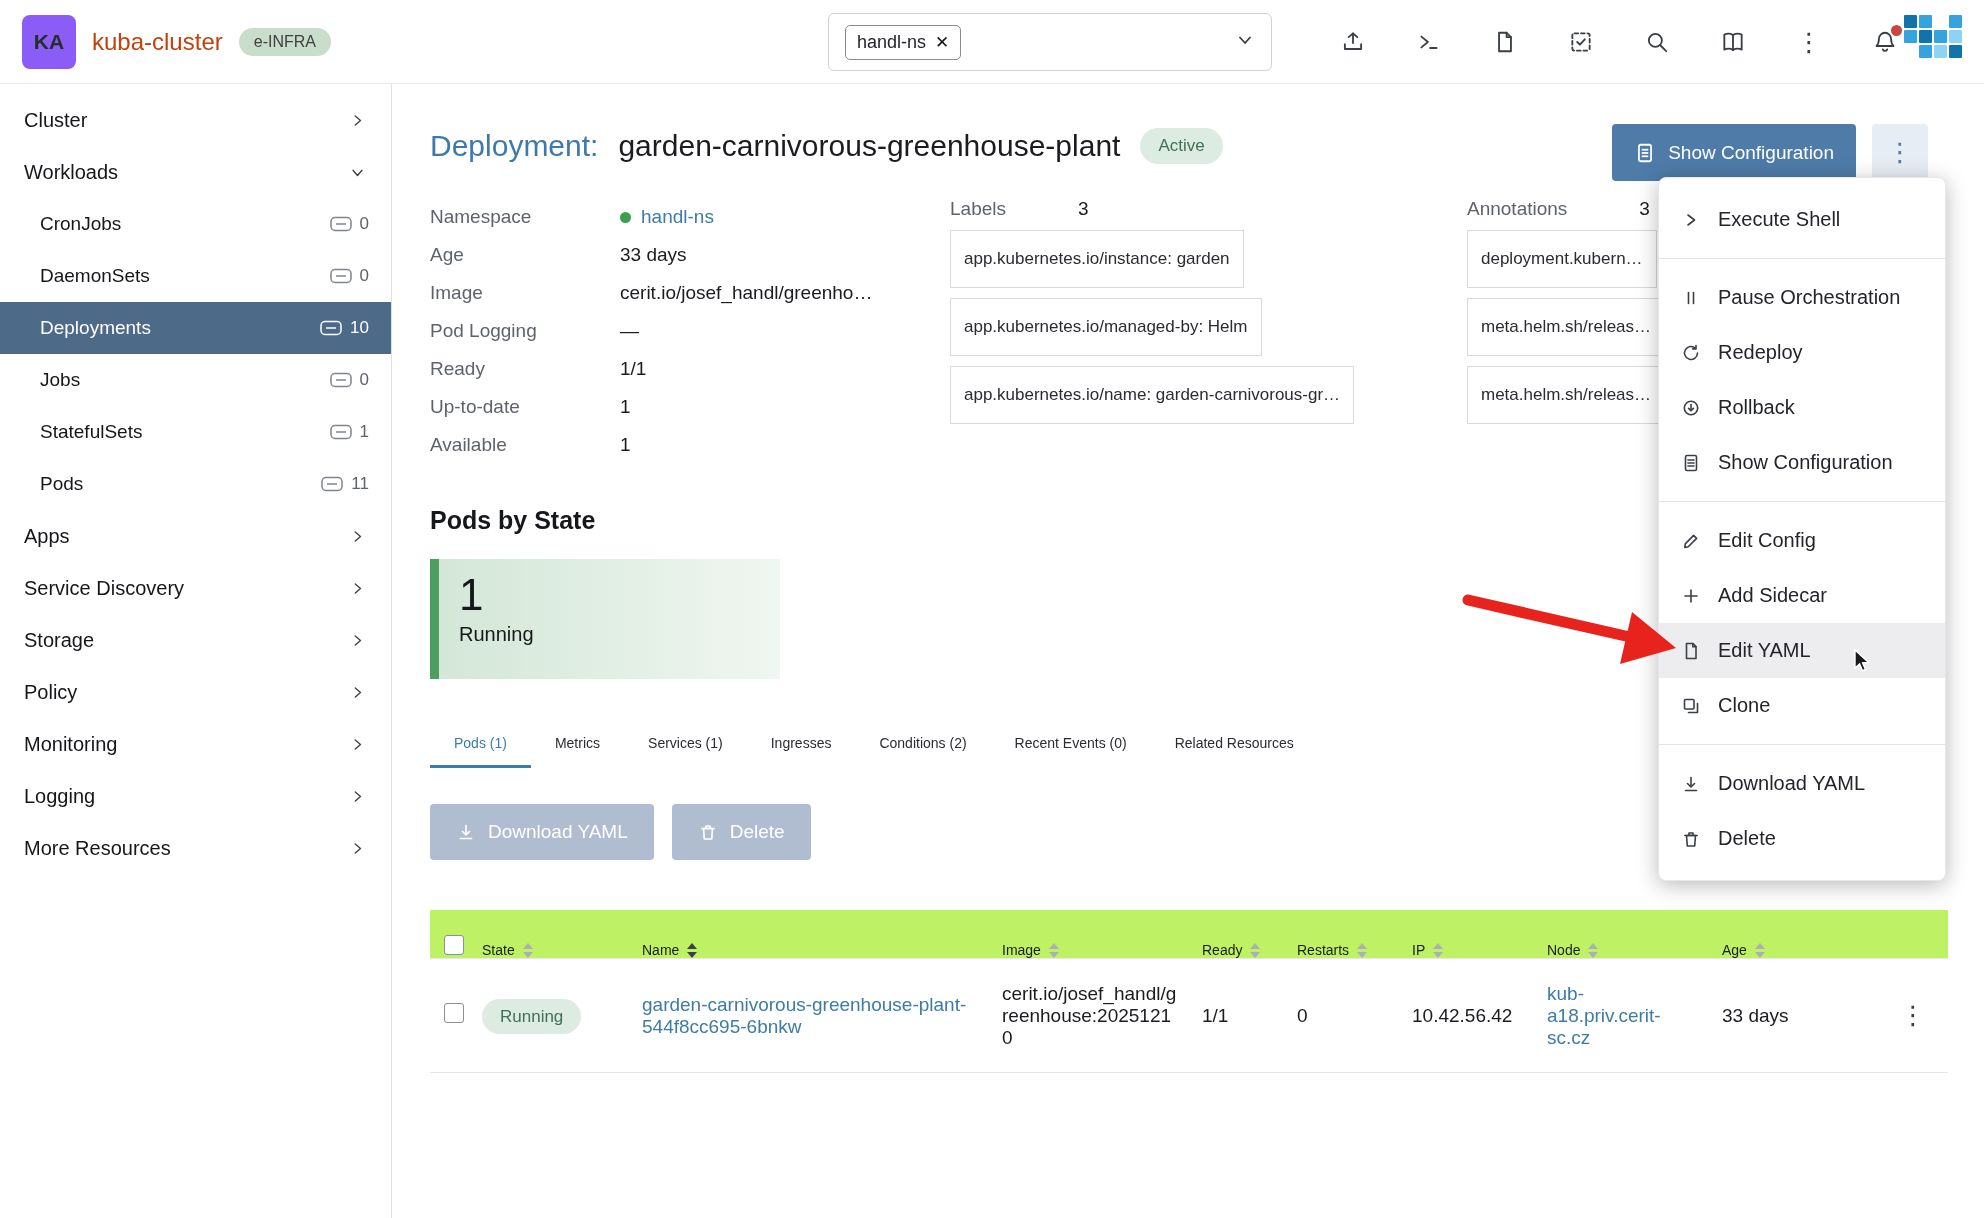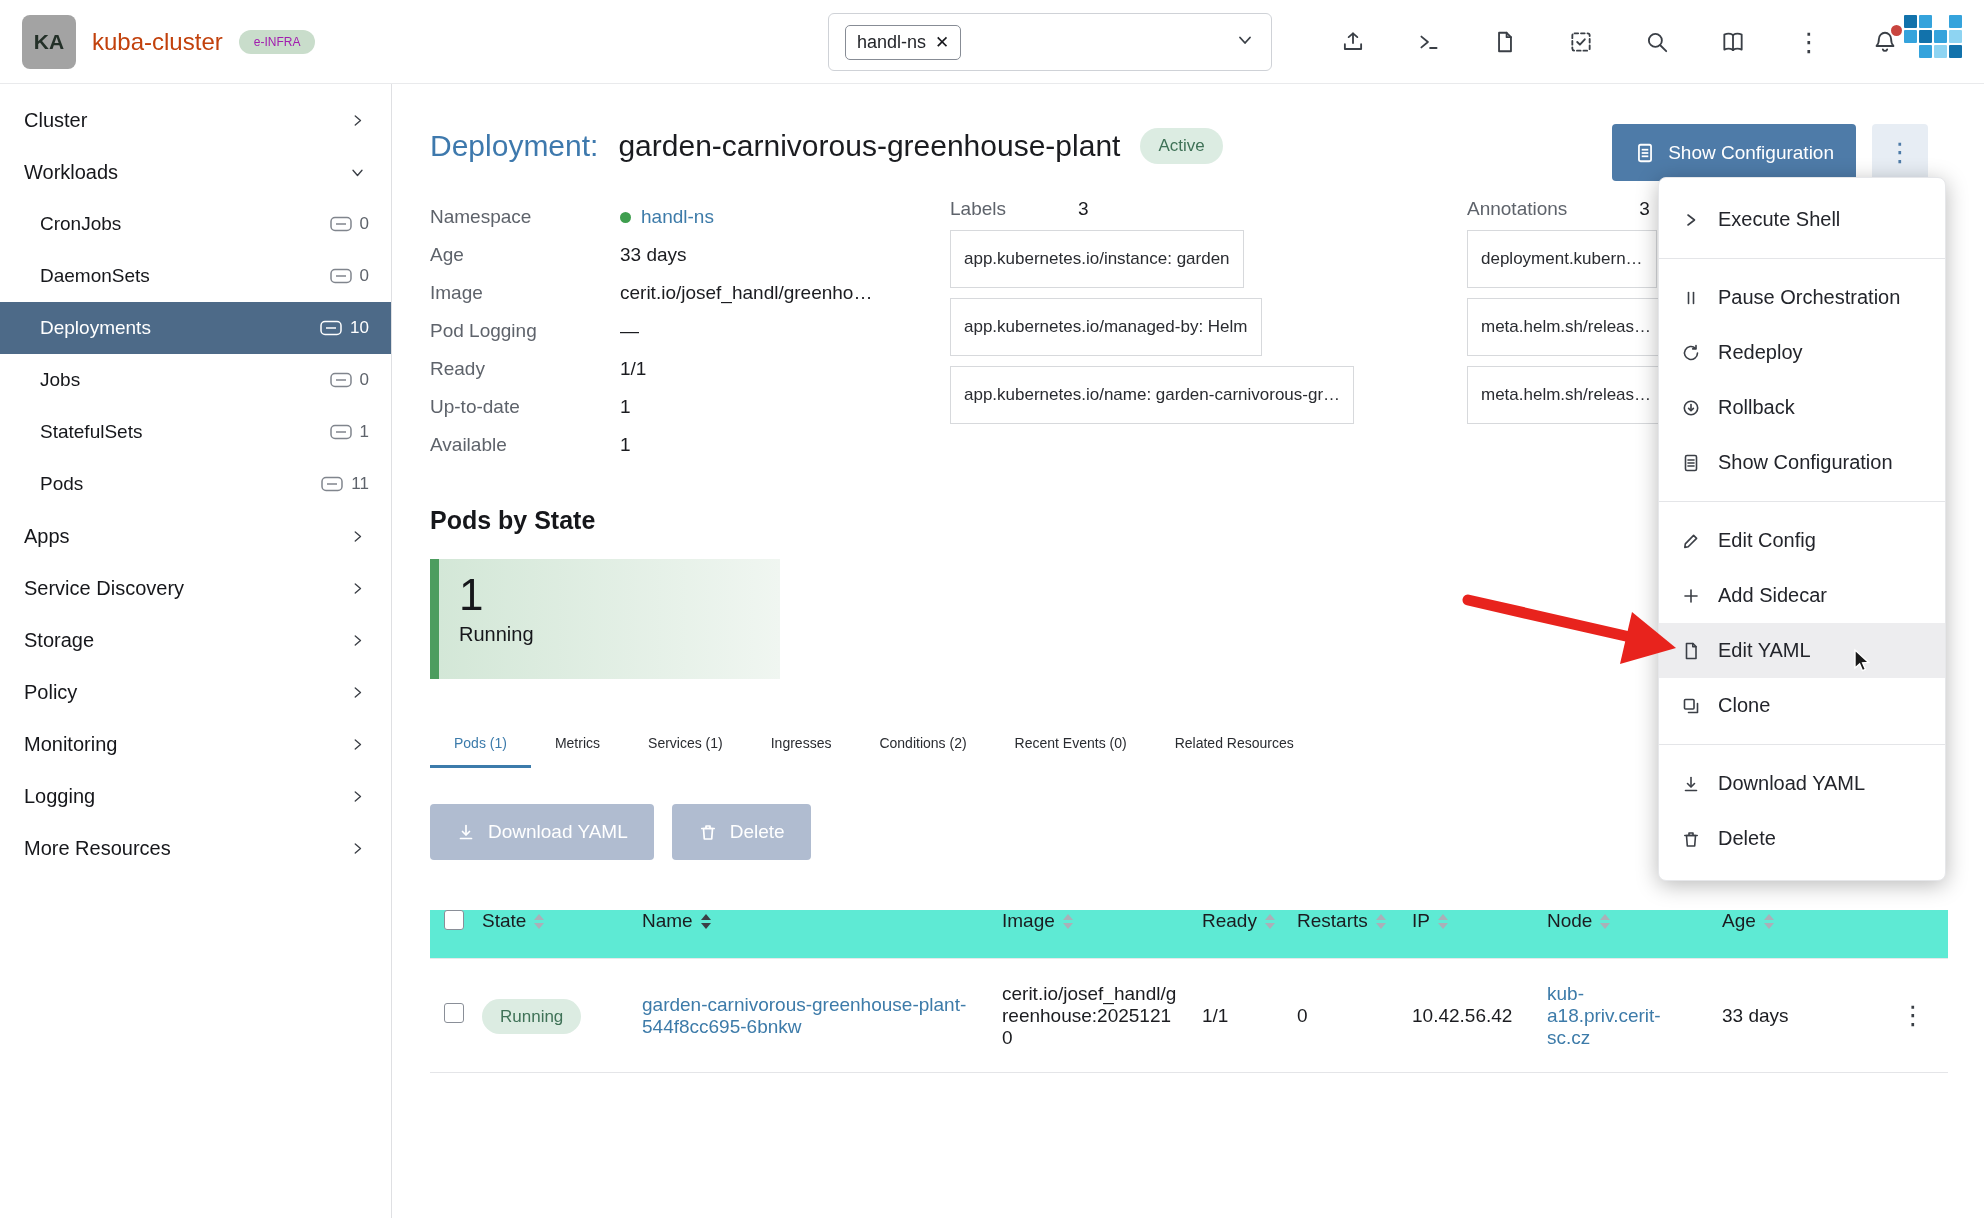--- a/index.html
+++ b/index.html
@@ -2,23 +2,23 @@
 <html><head>
 <meta charset="utf-8">
 <style>
   html,body{margin:0;padding:0;background:#fff;}
   *{box-sizing:border-box;font-family:"Liberation Sans","DejaVu Sans",sans-serif;}
   .app{position:relative;width:1984px;height:1218px;background:#fff;overflow:hidden;color:#1b1c20;}
 
   
   .topbar{position:absolute;top:0;left:0;right:0;height:84px;background:#fff;border-bottom:1px solid #e9eaec;z-index:10;}
   .cluster-block{position:absolute;left:22px;top:0;height:84px;display:flex;align-items:center;gap:16px;}
-  .avatar{width:54px;height:54px;border-radius:8px;background:#a3a3a3;color:#233028;display:flex;align-items:center;justify-content:center;font-size:21px;font-weight:700;}
+  .avatar{width:54px;height:54px;border-radius:8px;background:#8b5cf6;color:#233028;display:flex;align-items:center;justify-content:center;font-size:21px;font-weight:700;}
   .cluster-name{font-size:24px;font-weight:500;color:#c2410c;}
-  .env-badge{background:#c9ddcb;color:#a21caf;font-size:12px;padding:5px 15px;border-radius:15px;text-align:center;}
+  .env-badge{background:#c9ddcb;color:#404040;font-size:16px;padding:5px 15px;border-radius:15px;text-align:center;}
   .ns-filter{position:absolute;left:828px;top:13px;width:444px;height:58px;border:1px solid #cfd2d7;border-radius:6px;display:flex;align-items:center;padding:0 16px;gap:10px;cursor:pointer;background:#fff;}
   .ns-chip{display:flex;align-items:center;gap:9px;border:1px solid #878c95;border-radius:5px;padding:6px 11px;font-size:18px;color:#23252a;}
   .ns-chip .x{font-weight:700;font-size:17px;color:#16171b;}
   .ns-caret{margin-left:auto;}
   .hicons{position:absolute;right:84px;top:0;height:84px;display:flex;align-items:center;gap:46px;}
   .hicon{width:30px;height:30px;display:flex;align-items:center;justify-content:center;cursor:pointer;position:relative;}
   .hicon svg{stroke:#3a3f46;fill:none;stroke-width:1.7;stroke-linecap:round;stroke-linejoin:round;}
   .kebab-glyph{font-size:26px;color:#3a3f46;line-height:1;}
   .bell-dot{position:absolute;top:-2px;right:-2px;width:11px;height:11px;border-radius:50%;background:#c9453f;}
   .logo{position:absolute;right:22px;top:15px;display:grid;grid-template-columns:repeat(4,13px);grid-auto-rows:13px;gap:2px;cursor:pointer;}
@@ -69,21 +69,21 @@
 
   .tabs{display:flex;margin-top:44px;}
   .tab{padding:12px 24px 14px;font-size:14px;color:#2a2c31;cursor:pointer;border-bottom:3px solid transparent;}
   .tab.active{color:#3c7bab;border-bottom-color:#3c7bab;}
 
   .bulk{display:flex;gap:18px;margin-top:36px;}
   .bulk-btn{height:56px;background:#b0bcd0;color:#fff;border:none;border-radius:4px;font-size:19px;display:flex;align-items:center;gap:12px;padding:0 26px;cursor:default;}
   .bulk-btn svg{stroke:#fff;fill:none;stroke-width:1.7;stroke-linecap:round;stroke-linejoin:round;}
 
   .ptable{margin-top:50px;border-bottom:1px solid #e4e5e8;}
-  .thead{display:flex;align-items:flex-start;background:#5eead4;height:48px;font-size:19px;color:#1b1c20;}
+  .thead{display:flex;align-items:flex-end;background:#bef264;height:48px;font-size:14px;color:#1b1c20;}
   .trow{display:flex;align-items:center;min-height:114px;border-top:1px solid #e7e8ea;font-size:19px;}
   .col-cb{width:52px;padding-left:14px;}
   .col-state{width:160px;}
   .col-name{width:360px;padding-right:20px;}
   .col-image{width:200px;padding-right:24px;word-break:break-all;color:#1b1c20;}
   .col-ready{width:95px;}
   .col-restarts{width:115px;}
   .col-ip{width:135px;}
   .col-node{width:175px;padding-right:30px;overflow-wrap:anywhere;}
   .col-age{width:160px;}

